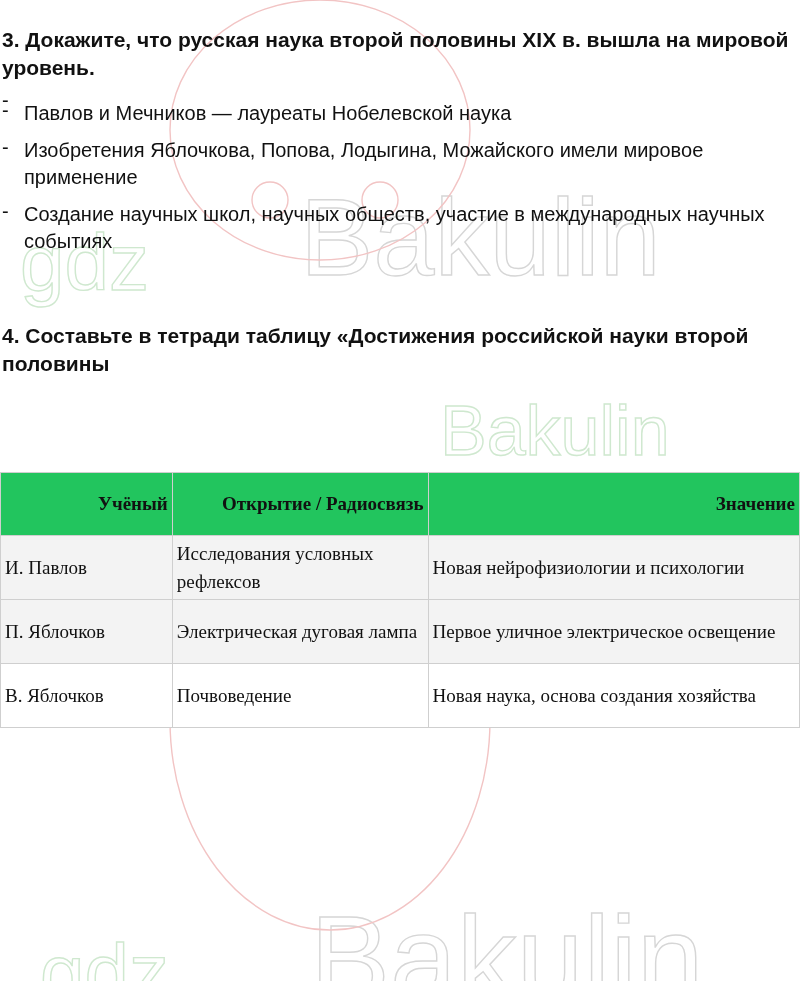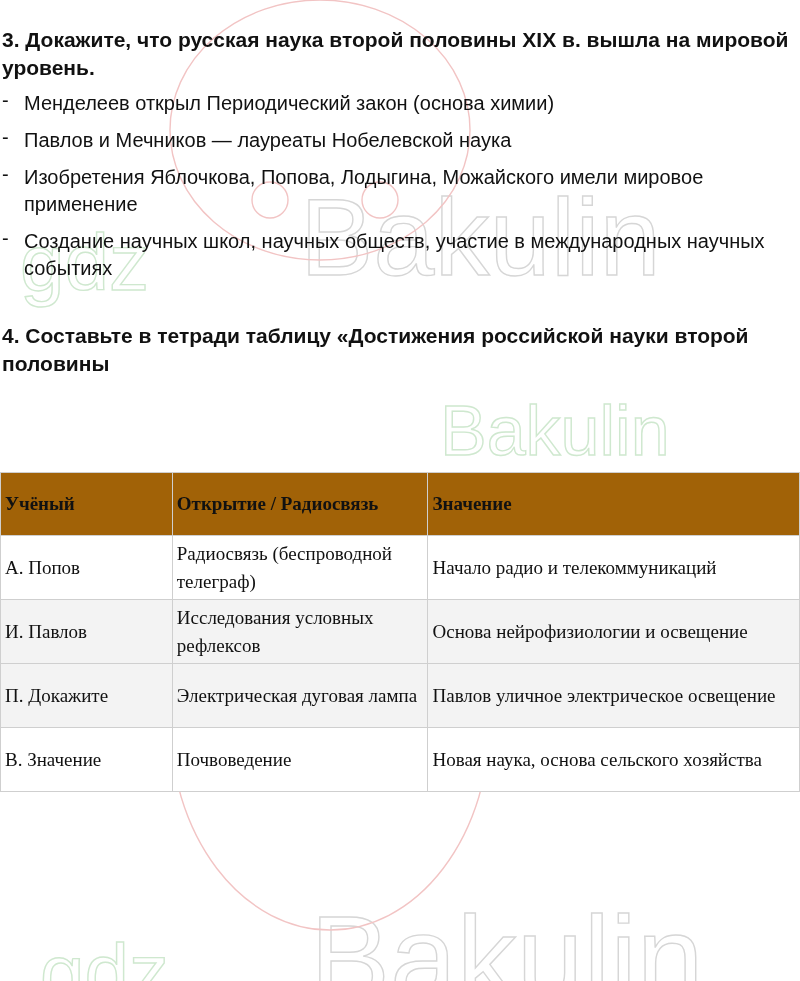--- a/index.html
+++ b/index.html
@@ -7,21 +7,21 @@
   .wm { position: absolute; inset: 0; pointer-events: none; }
   .q { position: absolute; left: 2px; font-weight: bold; font-size: 21px; line-height: 28px; }
   .q3 { top: 26px; width: 790px; }
   .q4 { top: 322px; width: 790px; }
   .q4 p { margin: 0 0 8px 0; }
   ul.bul { position: absolute; left: 0; top: 90px; margin: 0; padding: 0; list-style: none; width: 800px; font-size: 20px; line-height: 27px; }
   ul.bul li { position: relative; padding-left: 24px; margin-bottom: 10px; }
   ul.bul li .dash { position: absolute; left: 2px; top: -3px; }
   table.t { position: absolute; left: 0; top: 472px; width: 800px; border-collapse: collapse; font-family: "Liberation Serif", serif; font-size: 19px; line-height: 28px; }
   table.t th, table.t td { border: 1px solid #cfcfcf; padding: 2px 4px; text-align: left; vertical-align: middle; }
-  table.t th { font-weight: bold; text-align: left; height: 58px; background: #a16207; }
+  table.t th { font-weight: bold; text-align: right; height: 58px; background: #22c55e; }
   table.t tr.odd td { background: #f3f3f3; }
   table.t tr.even td { background: #ffffff; }
   col.c1 { width: 172px; } col.c2 { width: 256px; } col.c3 { width: 372px; }
 </style>
 </head>
 <body>
 
 <svg class="wm" width="800" height="981" viewBox="0 0 800 981">
   <g fill="none" stroke-width="1.4">
     <text x="300" y="275" font-size="110" font-family="Liberation Sans, sans-serif" stroke="#d6d6d6">Bakulin</text>
@@ -32,21 +32,21 @@
     <ellipse cx="320" cy="130" rx="150" ry="130" stroke="#f2c4c4"></ellipse>
     <ellipse cx="330" cy="720" rx="160" ry="210" stroke="#f2c4c4"></ellipse>
     <circle cx="270" cy="200" r="18" stroke="#f2c4c4"></circle>
     <circle cx="380" cy="200" r="18" stroke="#f2c4c4"></circle>
   </g>
 </svg>
 
 <div class="q q3">3. Докажите, что русская наука второй половины XIX в. вышла на мировой уровень.</div>
 
 <ul class="bul">
-  <li><span class="dash">-</span><span>Менделеев открыл Периодический закон (основа химии)</span></li>
+  <li><span class="dash">-</span></li>
   <li><span class="dash">-</span><span>Павлов и Мечников — лауреаты Нобелевской наука</span></li>
   <li><span class="dash">-</span><span>Изобретения Яблочкова, Попова, Лодыгина, Можайского имели мировое применение</span></li>
   <li><span class="dash">-</span><span>Создание научных школ, научных обществ, участие в международных научных событиях</span></li>
 </ul>
 
 <div class="q q4">
   <p>4. Составьте в тетради таблицу «Достижения российской науки второй половины</p>
 </div>
 
 <table class="t">
@@ -56,34 +56,29 @@
       <col class="c3">
     </colgroup>
   <thead>
     <tr>
       <th>Учёный</th>
       <th>Открытие / Радиосвязь</th>
       <th>Значение</th>
     </tr>
   </thead>
   <tbody>
-    <tr class="even" style="height:64px">
-      <td>А. Попов</td>
-      <td>Радиосвязь (беспроводной телеграф)</td>
-      <td>Начало радио и телекоммуникаций</td>
-    </tr>
     <tr class="odd" style="height:64px">
       <td>И. Павлов</td>
       <td>Исследования условных рефлексов</td>
-      <td>Основа нейрофизиологии и освещение</td>
+      <td>Новая нейрофизиологии и психологии</td>
     </tr>
     <tr class="odd" style="height:64px">
-      <td>П. Докажите</td>
+      <td>П. Яблочков</td>
       <td>Электрическая дуговая лампа</td>
-      <td>Павлов уличное электрическое освещение</td>
+      <td>Первое уличное электрическое освещение</td>
     </tr>
     <tr class="even" style="height:64px">
-      <td>В. Значение</td>
+      <td>В. Яблочков</td>
       <td>Почвоведение</td>
-      <td>Новая наука, основа сельского хозяйства</td>
+      <td>Новая наука, основа создания хозяйства</td>
     </tr>
   </tbody>
 </table>
 
 </body></html>

